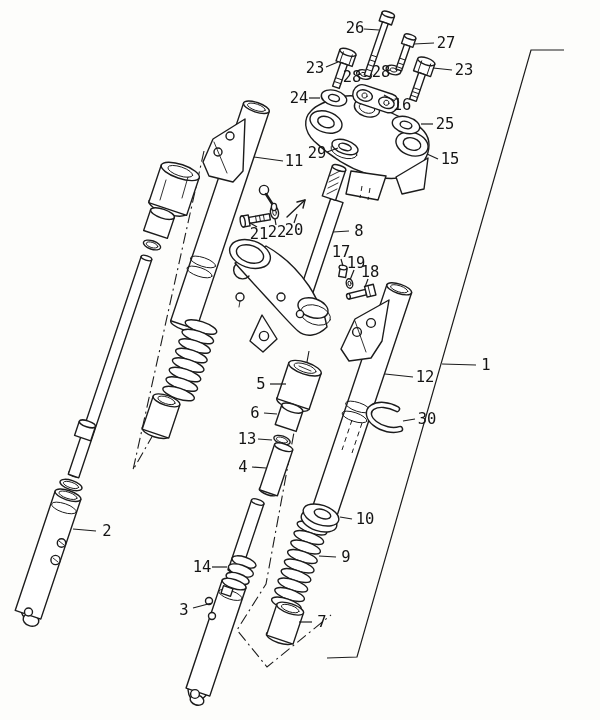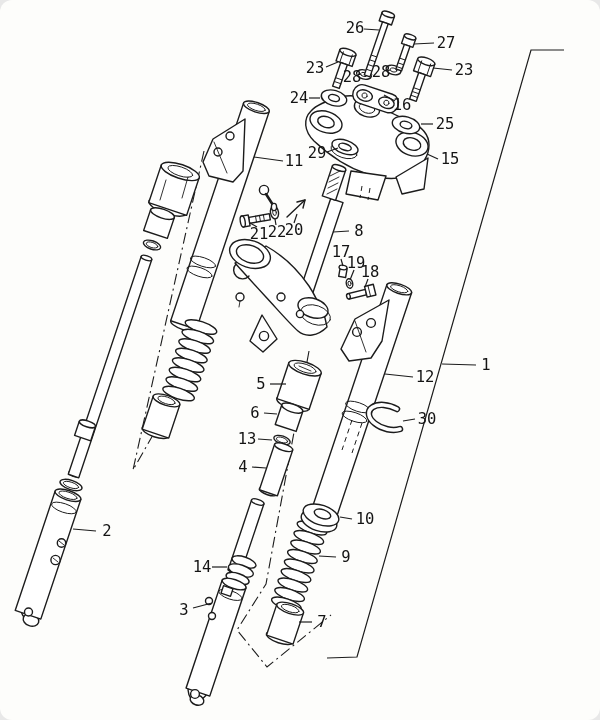--- a/index.html
+++ b/index.html
@@ -1,19 +1,18 @@
 <!DOCTYPE html>
 <html><head>
 <meta charset="utf-8">
 <style>
   html,body{margin:0;padding:0;background:#e8e8e8;}
   .stage{
     width:600px;height:720px;background:#fdfdfb;position:relative;margin:0 auto;
     font-family:"DejaVu Sans Mono","Liberation Mono",monospace;
-    border-radius:12px;
   }
   svg{display:block;}
   .ln{fill:none;stroke:#1c1c1c;stroke-width:1.4;stroke-linecap:round;stroke-linejoin:round;}
   .fw{fill:#ffffff;stroke:#1c1c1c;stroke-width:1.4;stroke-linejoin:round;}
   .thin{fill:none;stroke:#1c1c1c;stroke-width:0.9;stroke-linecap:round;}
   .dashdot{fill:none;stroke:#1c1c1c;stroke-width:1.1;stroke-dasharray:11 4 2 4;}
   .dash{fill:none;stroke:#1c1c1c;stroke-width:1;stroke-dasharray:5 4;}
   .bracket{fill:none;stroke:#1c1c1c;stroke-width:1.2;}
   .leader{stroke:#1c1c1c;stroke-width:1.2;}
   .callout{font-family:"DejaVu Sans Mono","Liberation Mono",monospace;

